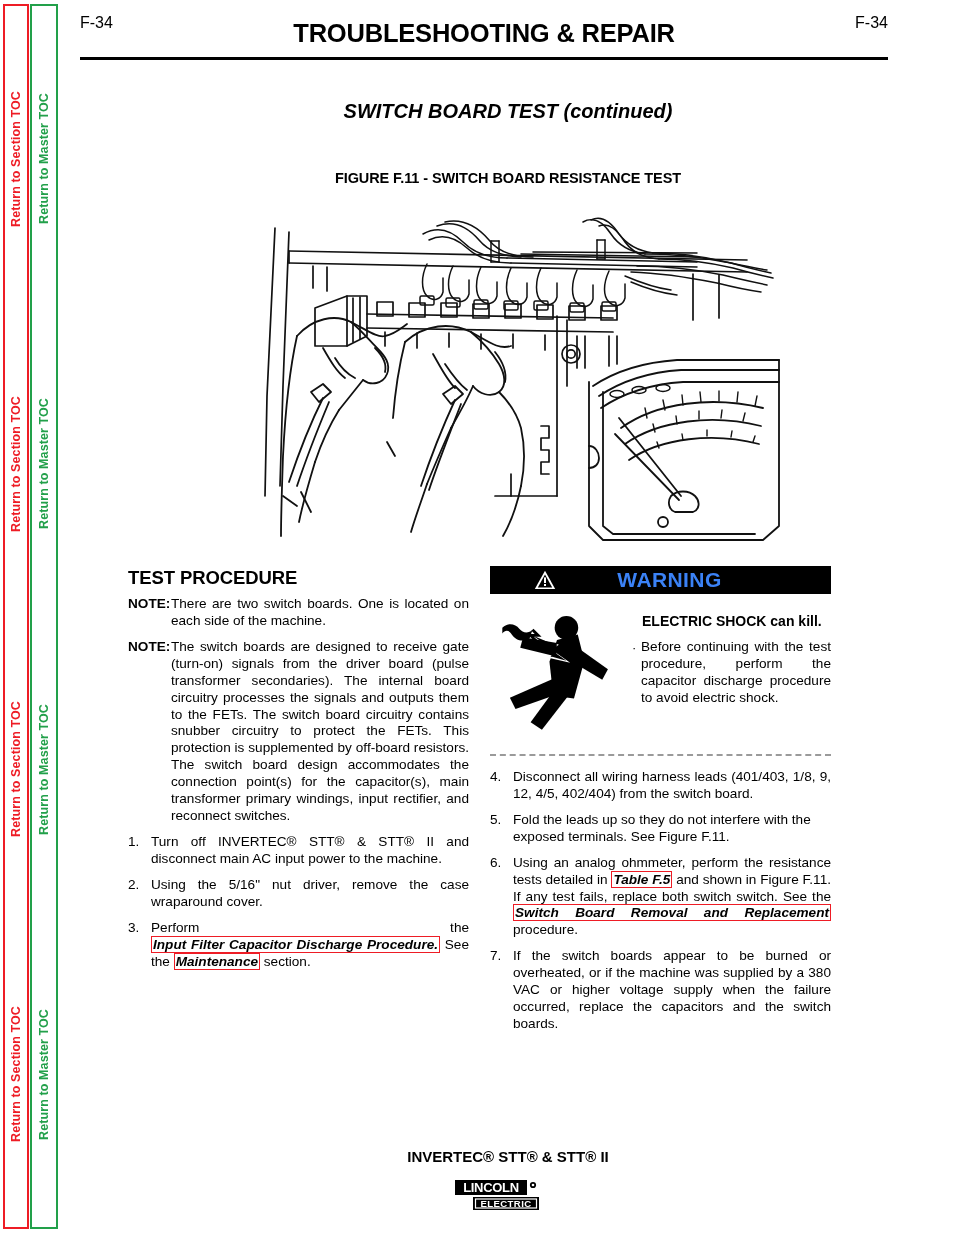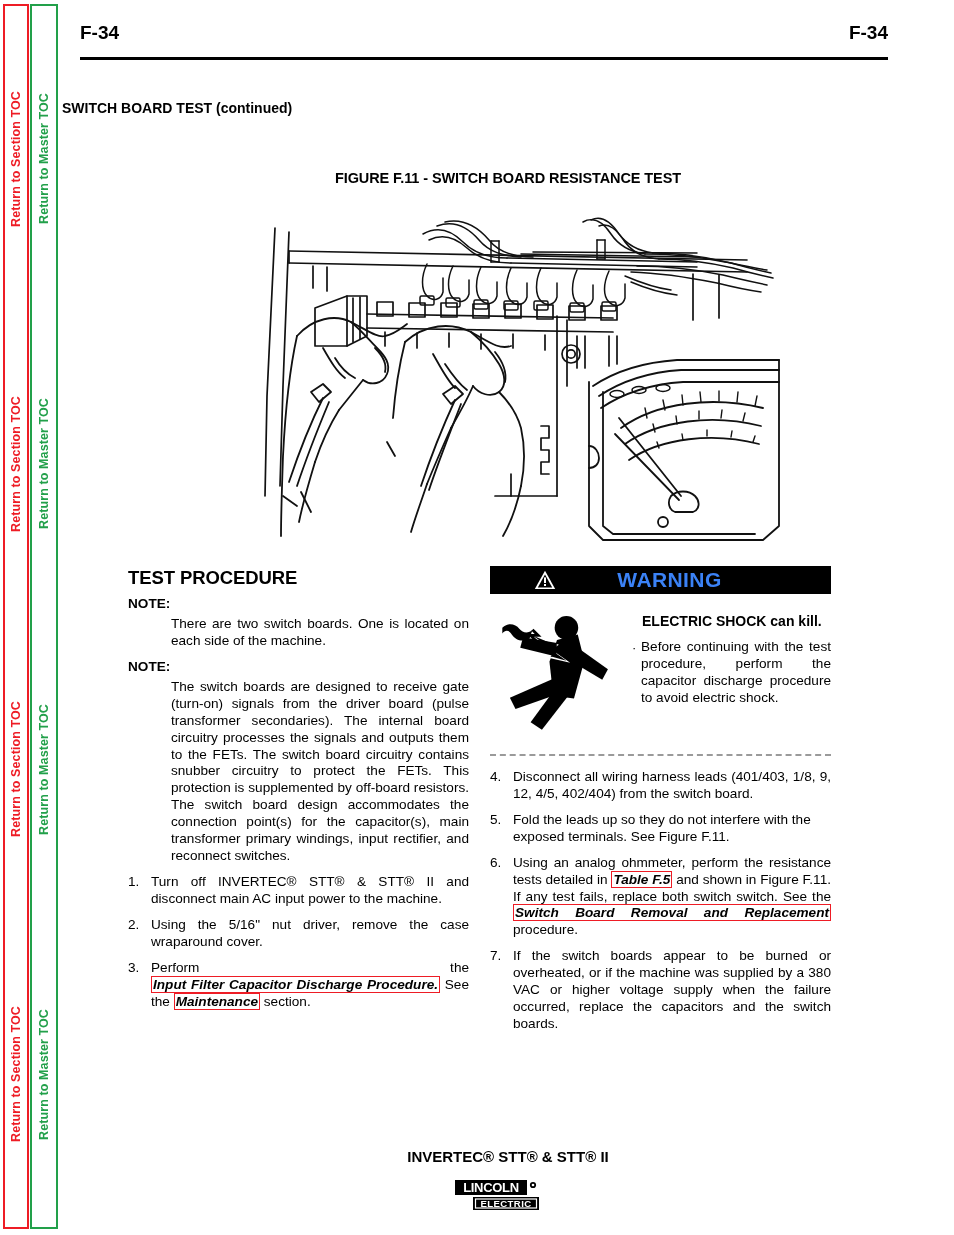--- a/index.html
+++ b/index.html
@@ -68,23 +68,23 @@
   
   .hdr {
     position: absolute;
     left: 18px;
     top: 14px;
     width: 808px;
     height: 40px;
   }
   .hdr-pg {
     position: absolute;
-    top: 8px;
-    font-size: 19px;
-    font-weight: bold;
+    top: 0;
+    font-size: 16px;
+    font-weight: normal;
   }
   .hdr-pg.left  { left: 0; }
   .hdr-pg.right { right: 0; }
   .hdr-title {
     position: absolute;
     left: 0;
     right: 0;
     top: 5px;
     text-align: center;
     font-size: 25.5px;
@@ -99,22 +99,24 @@
     height: 3px;
     background: #000;
   }
 
   
   .sect-title {
     position: absolute;
     left: 0;
     right: 0;
     top: 100px;
-    font-size: 14px;
-    font-weight: bold;
+    text-align: center;
+    font-size: 20px;
+    font-weight: bold;
+    font-style: italic;
   }
   .fig-caption {
     position: absolute;
     left: 0;
     right: 0;
     top: 170px;
     text-align: center;
     font-size: 14.5px;
     font-weight: bold;
     letter-spacing: -0.1px;
@@ -154,21 +156,20 @@
   }
   .note-tag {
     font-weight: bold;
     flex: 0 0 43px;
     white-space: nowrap;
   }
   .note-body {
     flex: 1 1 auto;
     text-align: justify;
     text-justify: inter-word;
-    margin-top: 20px;
   }
 
   ol.steps {
     margin: 0;
     padding: 0;
     list-style: none;
   }
   ol.steps > li {
     display: flex;
     margin-bottom: 9px;
@@ -296,20 +297,21 @@
       <span class="toc-label">Return to Master TOC</span>
       <span class="toc-label">Return to Master TOC</span>
     </div>
 </div>
 
 <div class="page">
 
   <div class="hdr">
     <div class="hdr-pg left">F-34</div>
     <div class="hdr-pg right">F-34</div>
+    <div class="hdr-title">TROUBLESHOOTING &amp; REPAIR</div>
   </div>
   <div class="hdr-rule"></div>
 
   <div class="sect-title">SWITCH BOARD TEST (continued)</div>
   <div class="fig-caption">FIGURE F.11 - SWITCH BOARD RESISTANCE TEST</div>
 
   <div class="figure-wrap">
     <svg viewBox="0 0 560 360" xmlns="http://www.w3.org/2000/svg">
       <g fill="none" stroke="#111" stroke-width="1.7" stroke-linecap="round" stroke-linejoin="round">
 

